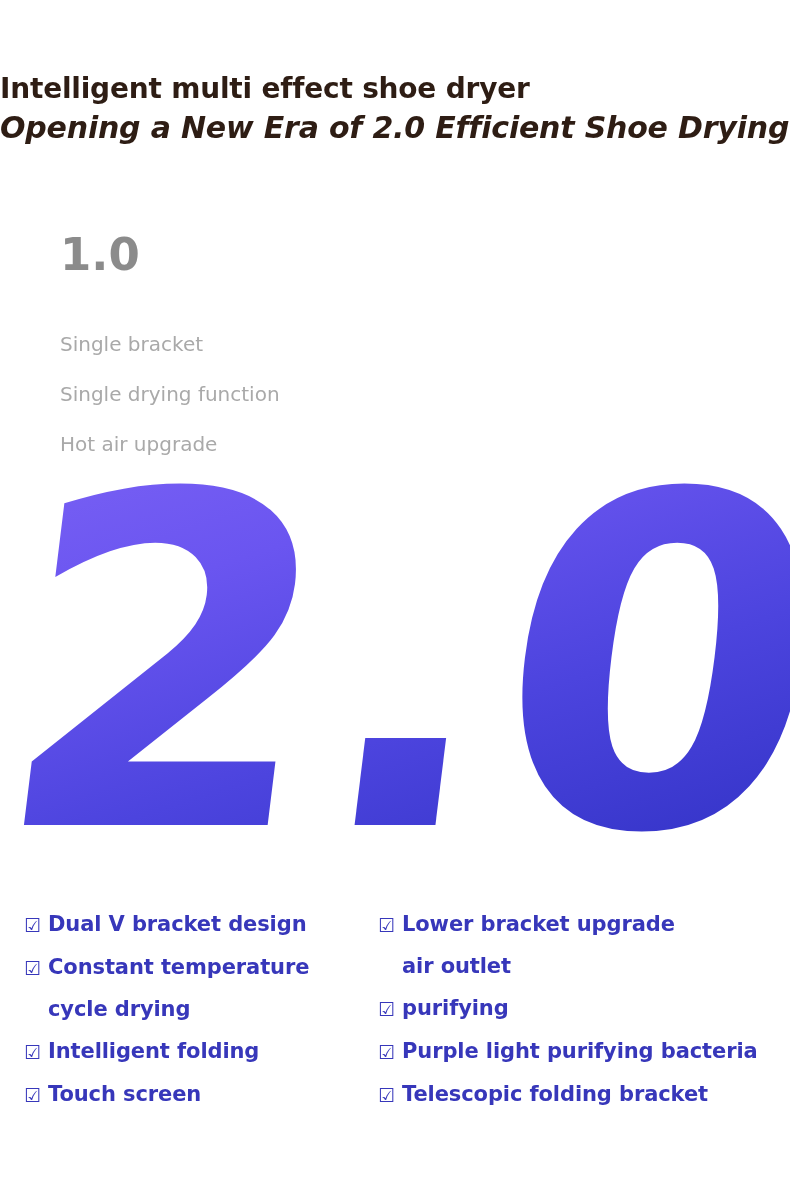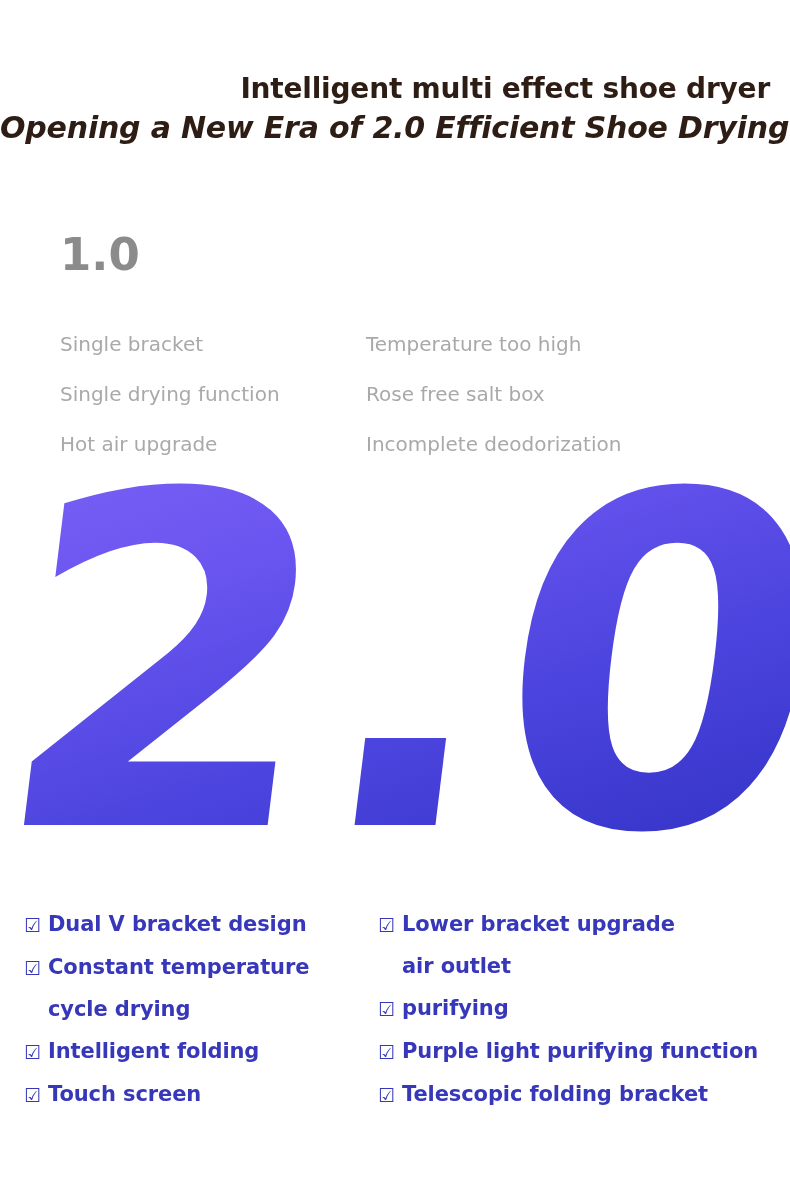--- a/index.html
+++ b/index.html
@@ -15,21 +15,21 @@
     font-family: "DejaVu Sans", sans-serif;
     -webkit-font-smoothing: antialiased;
   }
 
   
   .header {
     position: absolute;
     top: 70px;
     left: 0;
     width: 770px;
-    text-align: right;
+    text-align: left;
   }
   .header-line {
     color: #2e1d14;
     font-weight: bold;
     letter-spacing: -0.2px;
     line-height: 1.36;
     white-space: nowrap;
   }
   .header-line-1 { font-size: 28px; }
   .header-line-2 { font-size: 30px; font-style: italic; }
@@ -121,25 +121,20 @@
   <div class="header-line header-line-2">Opening a New Era of 2.0 Efficient Shoe Drying</div>
 </div>
 
 <div class="v1-block">
   <div class="v1-number">1.0</div>
   <div class="v1-columns">
     <div class="v1-col v1-col-left">
       <div class="v1-item">Single bracket</div>
       <div class="v1-item">Single drying function</div>
       <div class="v1-item">Hot air upgrade</div>
-    </div>
-    <div class="v1-col v1-col-right">
-      <div class="v1-item">Temperature too high</div>
-      <div class="v1-item">Rose free salt box</div>
-      <div class="v1-item">Incomplete deodorization</div>
     </div>
   </div>
 </div>
 
 <div class="hero">
   <svg width="790" height="420" viewBox="0 0 790 420" xmlns="http://www.w3.org/2000/svg">
     <defs>
       <linearGradient id="heroGrad" x1="0.12" y1="0" x2="0.62" y2="1">
         <stop offset="0%" stop-color="#7b62f5"></stop>
         <stop offset="30%" stop-color="#6a55f0"></stop>
@@ -199,21 +194,21 @@
     <div class="feat-row">
       <span class="feat-check">☑</span>
       <span class="feat-text">
         <span class="wrap2">purifying</span>
       </span>
     </div>
 
     <div class="feat-row">
       <span class="feat-check">☑</span>
       <span class="feat-text">
-        <span>Purple light purifying function</span>
+        <span>Purple light purifying bacteria</span>
       </span>
     </div>
 
     <div class="feat-row">
       <span class="feat-check">☑</span>
       <span class="feat-text">
         <span>Telescopic folding bracket</span>
       </span>
     </div>
 

